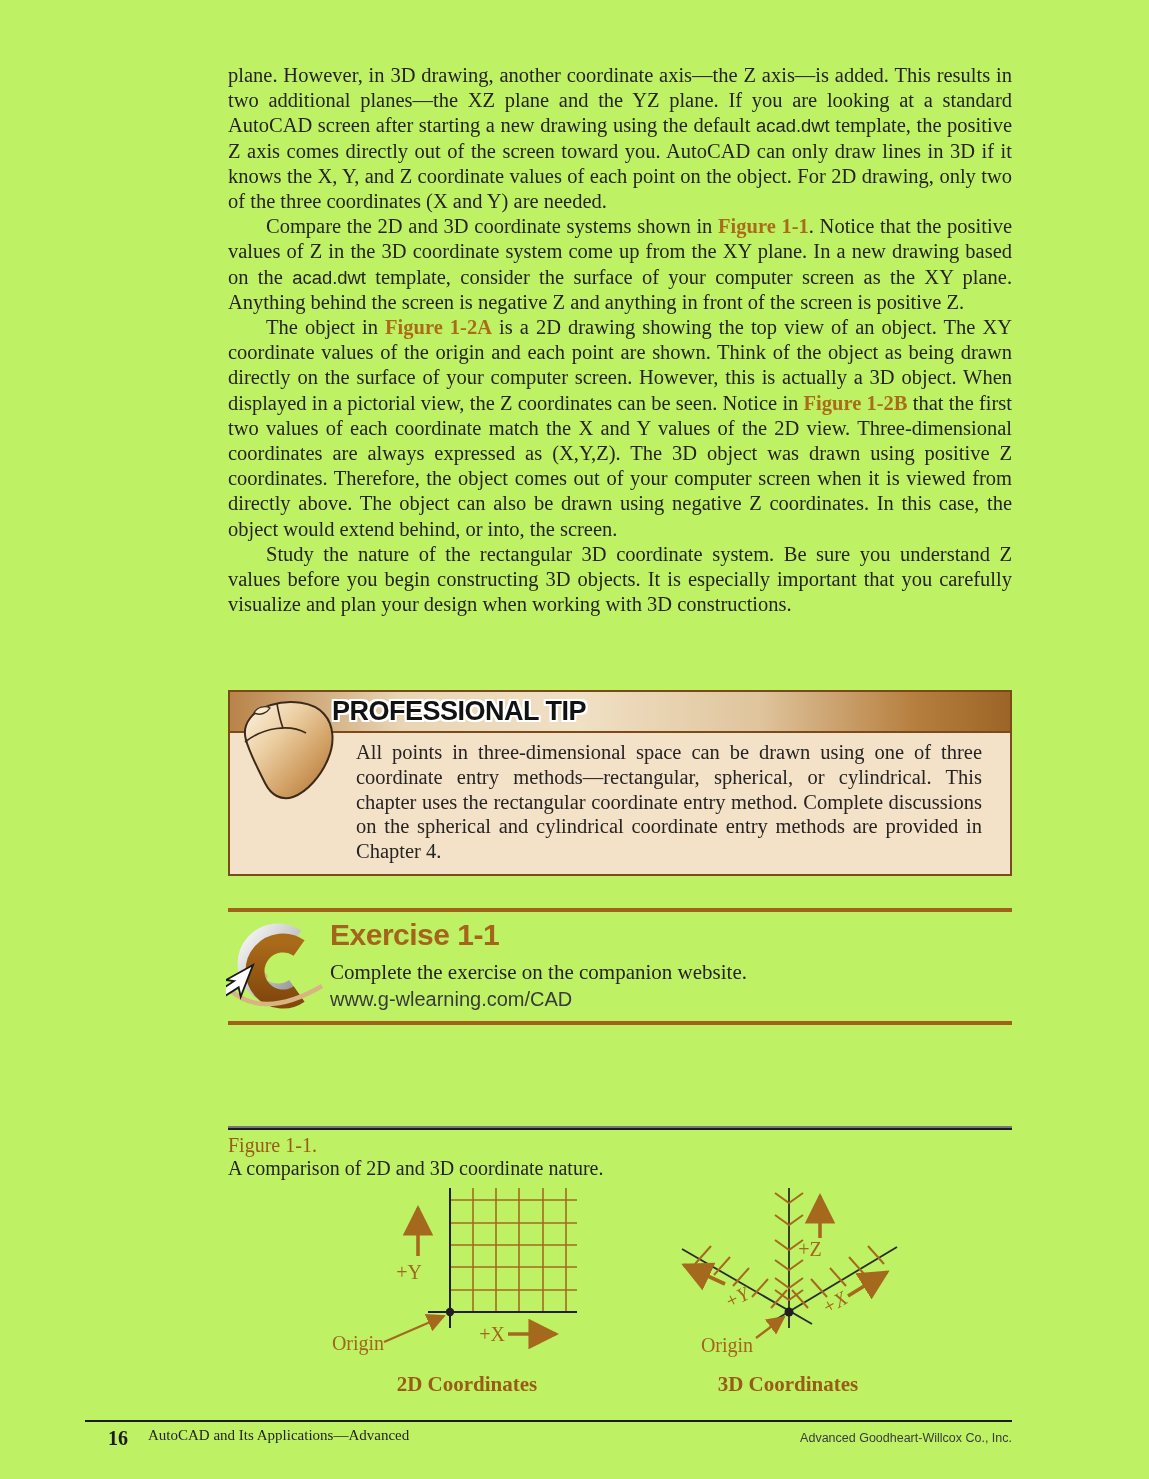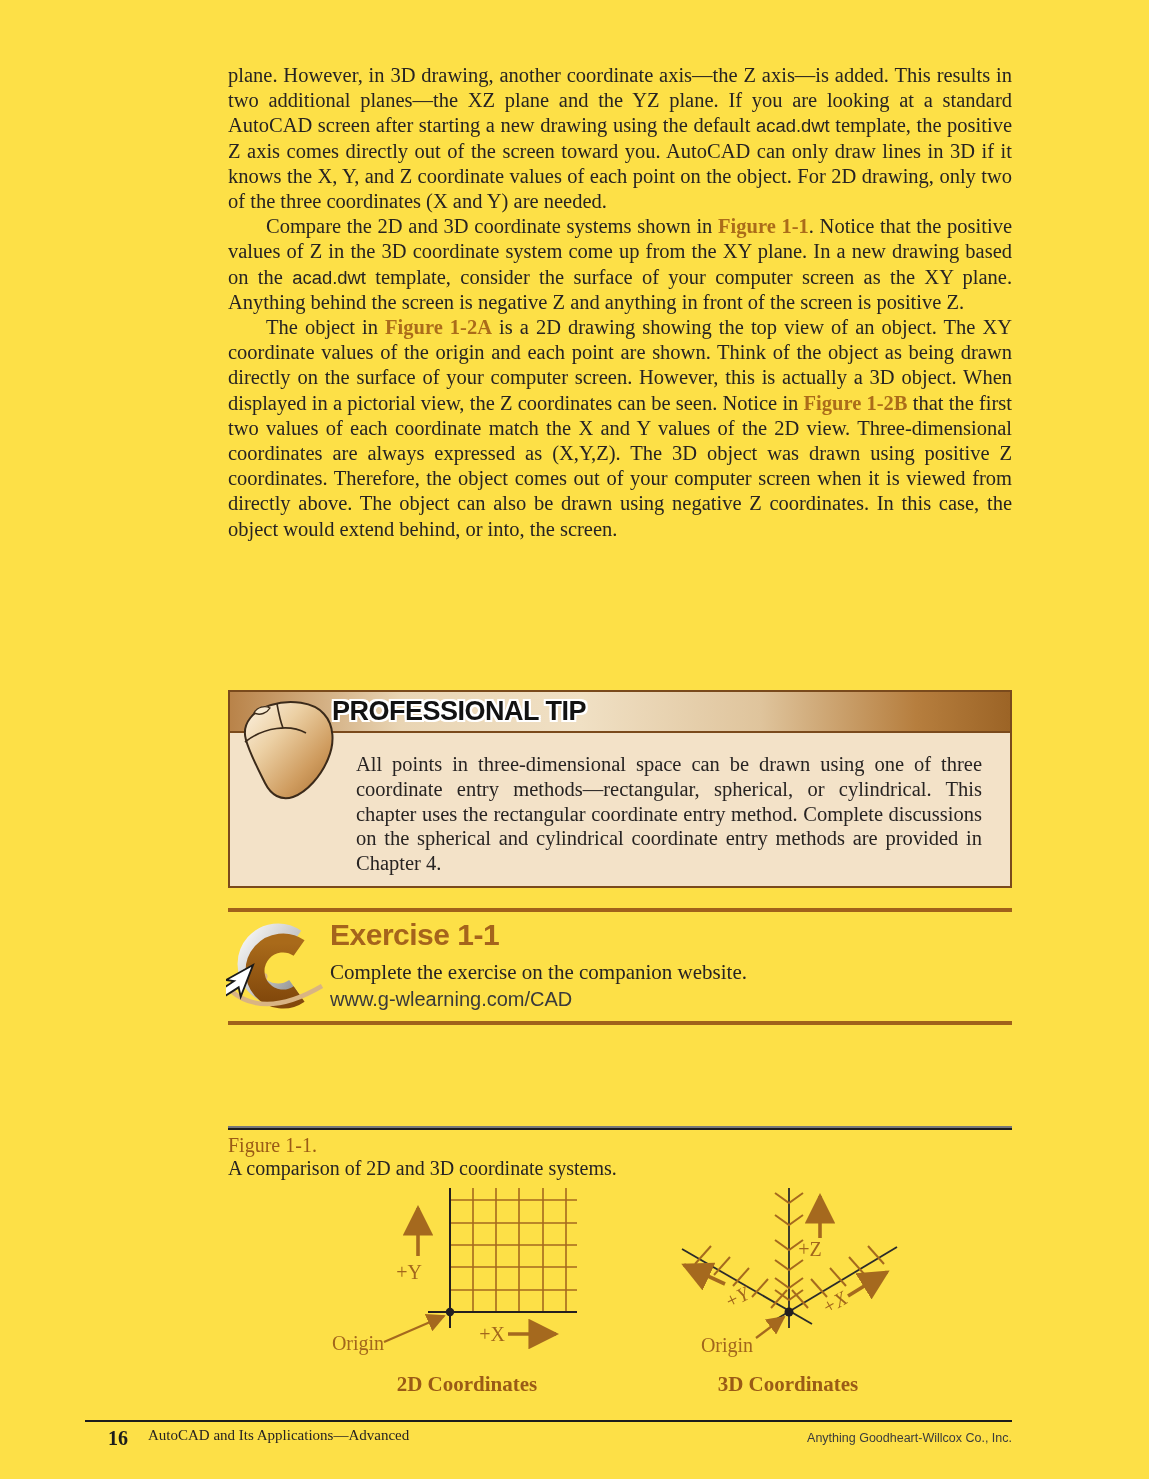--- a/index.html
+++ b/index.html
@@ -1,37 +1,37 @@
 <!DOCTYPE html>
 <html><head>
 <meta charset="utf-8">
 <style>
   html,body{margin:0;padding:0;background:#ffffff;}
-  .page{position:relative;width:1149px;height:1479px;background:#fde047;
+  .page{position:relative;width:1149px;height:1479px;background:#bef264;
         font-family:"Liberation Serif",serif;color:#272322;overflow:hidden;}
 
   
   .main-text{position:absolute;left:228px;top:63px;width:784px;
              font-size:20.5px;line-height:25.2px;text-align:justify;}
   .main-text p{margin:0;}
   .main-text p.indent{text-indent:38px;}
   .figure-ref{color:#ab6c1a;font-weight:bold;}
   .sans-run{font-family:"Liberation Sans",sans-serif;font-size:0.90em;}
 
   
   .tip-box{position:absolute;left:228px;top:690px;width:780px;
            border:2px solid #7a4a1c;background:#f3e2c8;}
   .tip-header{height:41px;border-bottom:2px solid #7a4a1c;
       background:linear-gradient(90deg,#b98349 0%,#e9d5b4 22%,#f0e0c4 45%,#dfc49c 68%,#b67e3e 88%,#9c6426 100%);
       display:flex;align-items:center;padding-left:102px;box-sizing:border-box;}
   .tip-title{font-family:"Liberation Sans",sans-serif;font-weight:bold;font-size:27px;
       letter-spacing:-0.5px;color:#121212;
       text-shadow:-2px -2px 0 #fff,2px -2px 0 #fff,-2px 2px 0 #fff,2px 2px 0 #fff,
                   -2px 0 0 #fff,2px 0 0 #fff,0 -2px 0 #fff,0 2px 0 #fff;}
-  .tip-body{padding:7px 28px 10px 126px;font-size:20.5px;line-height:24.8px;text-align:justify;margin-top:12px;}
+  .tip-body{padding:7px 28px 10px 126px;font-size:20.5px;line-height:24.8px;text-align:justify;}
   .tip-mouse{position:absolute;left:0px;top:4px;}
 
   
   .ex-rule{position:absolute;left:228px;width:784px;height:4px;background:#a0611b;}
   .ex-logo{position:absolute;left:226px;top:916px;}
   .ex-title{position:absolute;left:330px;top:918px;
       font-family:"Liberation Sans",sans-serif;font-weight:bold;font-size:30px;
       letter-spacing:-0.5px;color:#a5641c;}
   .ex-text{position:absolute;left:330px;top:960px;font-size:21px;color:#272322;}
   .ex-url{position:absolute;left:330px;top:988px;
@@ -60,20 +60,21 @@
 </style>
 </head>
 <body>
 
 <div class="page">
 
   <div class="main-text">
     <p><span>plane. However, in 3D drawing, another coordinate axis—the Z axis—is added. This results in two additional planes—the XZ plane and the YZ plane. If you are looking at a standard AutoCAD screen after starting a new drawing using the default </span><span class="sans-run">acad.dwt</span><span> template, the positive Z axis comes directly out of the screen toward you. AutoCAD can only draw lines in 3D if it knows the X, Y, and Z coordinate values of each point on the object. For 2D drawing, only two of the three coordinates (X and Y) are needed.</span></p>
     <p class="indent"><span>Compare the 2D and 3D coordinate systems shown in </span><span class="figure-ref">Figure 1-1</span><span>. Notice that the positive values of Z in the 3D coordinate system come up from the XY plane. In a new drawing based on the </span><span class="sans-run">acad.dwt</span><span> template, consider the surface of your computer screen as the XY plane. Anything behind the screen is negative Z and anything in front of the screen is positive Z.</span></p>
     <p class="indent"><span>The object in </span><span class="figure-ref">Figure 1-2A</span><span> is a 2D drawing showing the top view of an object. The XY coordinate values of the origin and each point are shown. Think of the object as being drawn directly on the surface of your computer screen. However, this is actually a 3D object. When displayed in a pictorial view, the Z coordinates can be seen. Notice in </span><span class="figure-ref">Figure 1-2B</span><span> that the first two values of each coordinate match the X and Y values of the 2D view. Three-dimensional coordinates are always expressed as (X,Y,Z). The 3D object was drawn using positive Z coordinates. Therefore, the object comes out of your computer screen when it is viewed from directly above. The object can also be drawn using negative Z coordinates. In this case, the object would extend behind, or into, the screen.</span></p>
+    <p class="indent">Study the nature of the rectangular 3D coordinate system. Be sure you understand Z values before you begin constructing 3D objects. It is especially important that you carefully visualize and plan your design when working with 3D constructions.</p>
   </div>
 
   <div class="tip-box">
     <div class="tip-header">
       <span class="tip-title">PROFESSIONAL TIP</span>
     </div>
     <div class="tip-body">All points in three-dimensional space can be drawn using one of three coordinate entry methods—rectangular, spherical, or cylindrical. This chapter uses the rectangular coordinate entry method. Complete discussions on the spherical and cylindrical coordinate entry methods are provided in Chapter 4.</div>
     <svg class="tip-mouse" width="125" height="112" viewBox="0 0 125 112">
       <defs>
         <linearGradient id="mouseGrad" x1="0" y1="0" x2="1" y2="1">
@@ -111,21 +112,21 @@
       <polygon points="0,0 -6.5,17 -2.5,14.5 -5.5,25 -1.5,26.5 2,15.5 6.5,19" fill="#ffffff" stroke="#1a1a1a" stroke-width="1.1"></polygon>
     </g>
   </svg>
   <div class="ex-title">Exercise 1-1</div>
   <div class="ex-text">Complete the exercise on the companion website.</div>
   <div class="ex-url">www.g-wlearning.com/CAD</div>
   <div class="ex-rule" style="top:1021px;"></div>
 
   <div class="fig-sep"></div>
   <div class="fig-label">Figure 1-1.</div>
-  <div class="fig-caption">A comparison of 2D and 3D coordinate systems.</div>
+  <div class="fig-caption">A comparison of 2D and 3D coordinate nature.</div>
 
   <svg class="fig-svg-2d" width="350" height="190" viewBox="0 0 350 190">
     <defs>
       <marker id="ah2d" viewBox="0 0 10 10" refX="9" refY="5" markerWidth="8.5" markerHeight="8.5" orient="auto">
         <path d="M0,0 L10,5 L0,10 Z" fill="#a5691e"></path>
       </marker>
     </defs>
 
     <g stroke="#a5691e" stroke-width="1.6">
       <line x1="153" y1="8" x2="153" y2="132"></line>
@@ -202,15 +203,15 @@
     <text x="196" y="129" font-size="20" font-style="italic" fill="#a2661c" text-anchor="middle" transform="rotate(-30 196 125)">+X</text>
 
     <text x="87" y="172" font-size="20" fill="#a2661c" text-anchor="middle">Origin</text>
     <line x1="116" y1="158" x2="144" y2="137" stroke="#a5691e" stroke-width="2.2" marker-end="url(#ah3d)"></line>
   </svg>
   <div class="fig-title-3d">3D Coordinates</div>
 
   <div class="footer-rule"></div>
   <div class="footer-num">16</div>
   <div class="footer-title">AutoCAD and Its Applications—Advanced</div>
-  <div class="footer-copy">Anything Goodheart-Willcox Co., Inc.</div>
+  <div class="footer-copy">Advanced Goodheart-Willcox Co., Inc.</div>
 
 </div>
 
 </body></html>

